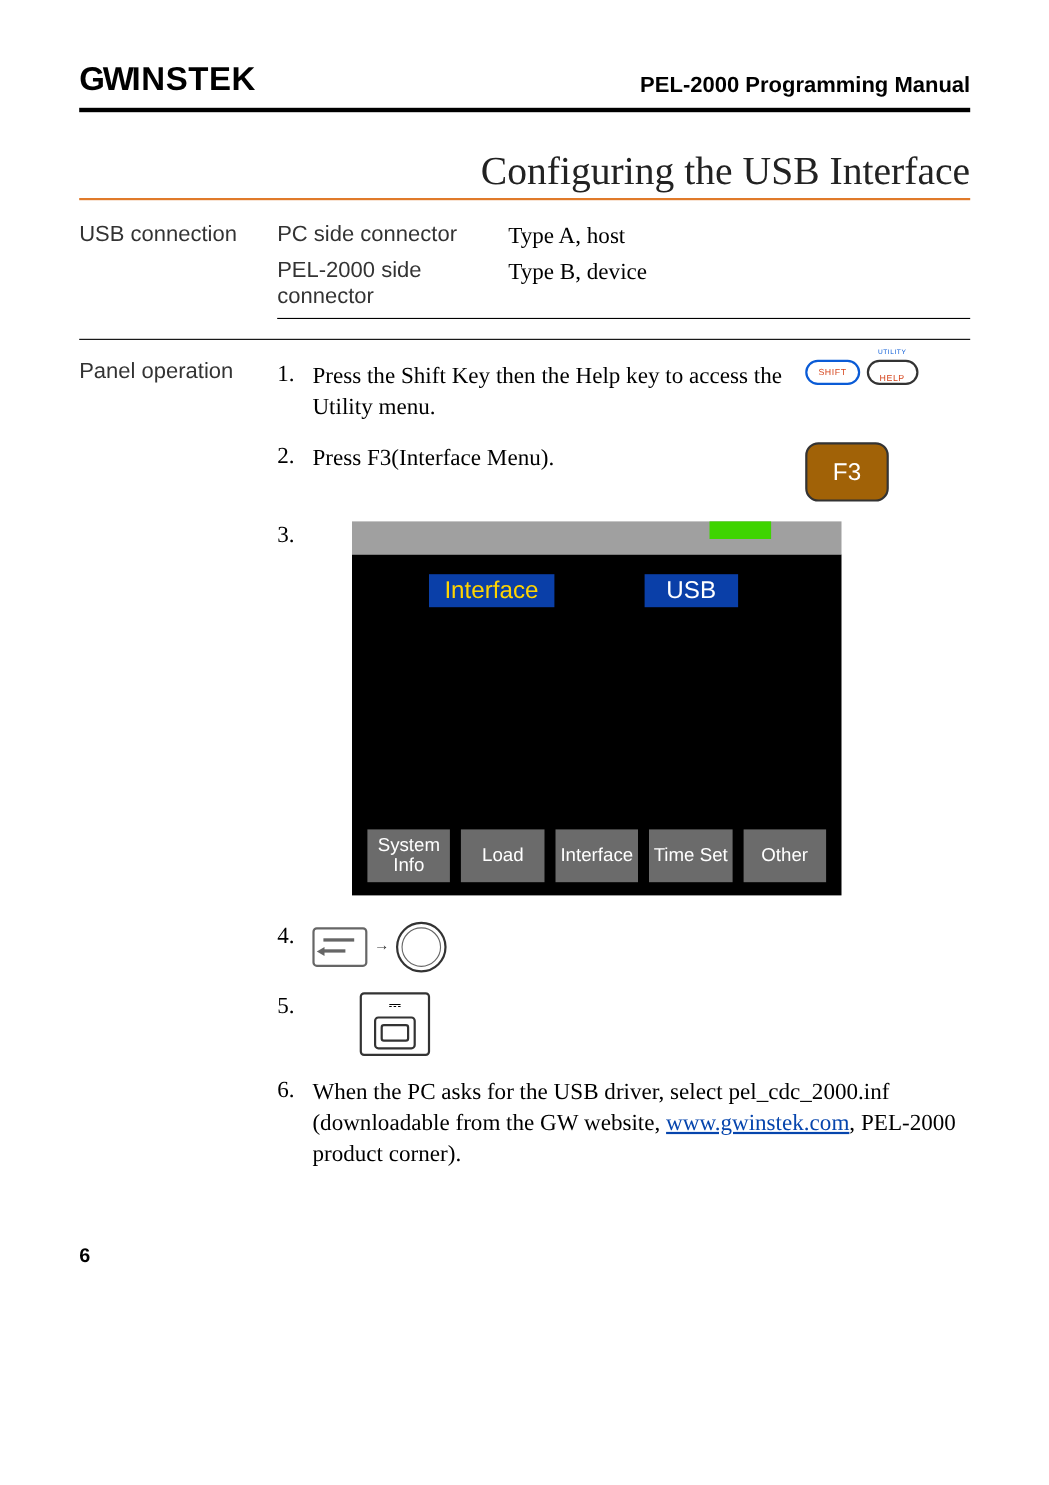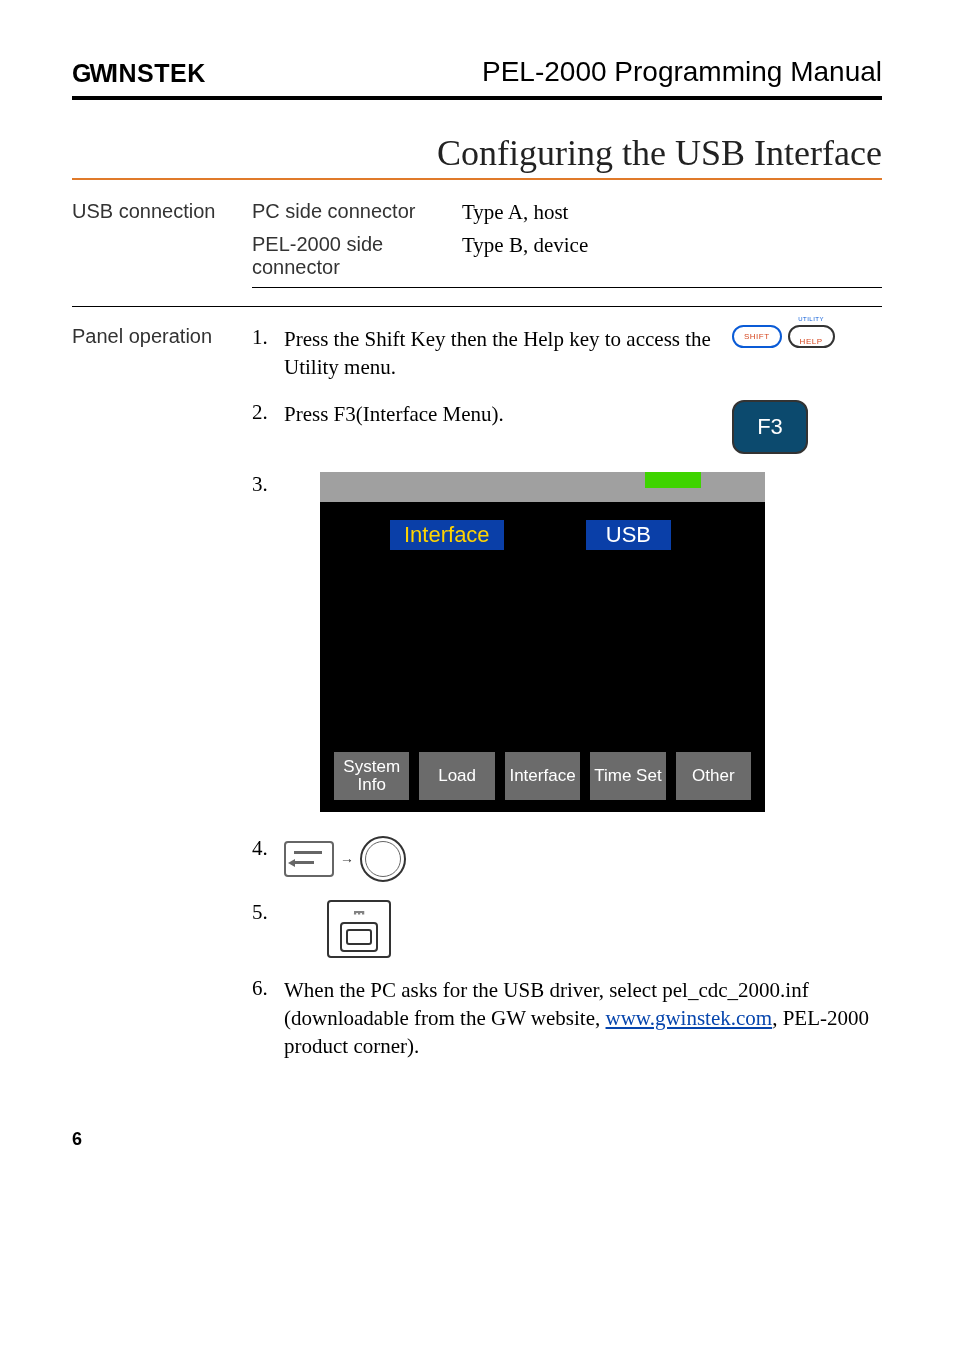--- a/index.html
+++ b/index.html
@@ -20,28 +20,28 @@
     display: flex;
     justify-content: space-between;
     align-items: flex-end;
     border-bottom: 4px solid #000;
     padding-bottom: 8px;
     margin-bottom: 32px;
   }
   .brand {
     font-family: Arial, Helvetica, sans-serif;
     font-weight: 900;
-    font-size: 25px;
+    font-size: 30px;
     letter-spacing: 0.5px;
   }
   .brand .g { letter-spacing: -2px; }
   .doc-title {
     font-family: Arial, Helvetica, sans-serif;
-    font-weight: normal;
-    font-size: 28px;
+    font-weight: bold;
+    font-size: 20px;
   }
   h1.section {
     font-family: Georgia, serif;
     font-weight: normal;
     font-size: 36px;
     margin: 0 0 4px 0;
     color: #222;
     text-align: right;
   }
   .orange-rule {
@@ -136,21 +136,21 @@
     width: 72px;
     height: 50px;
     border: 2px solid #333;
     border-radius: 12px;
     display: flex;
     align-items: center;
     justify-content: center;
     font-family: Arial, sans-serif;
     font-size: 22px;
     color: #fff;
-    background: #0c4a6e;
+    background: #a16207;
   }
   
   .screen-wrap {
     margin-left: 36px;
     width: 445px;
     border-radius: 25px;
   }
   .statusbar {
     height: 30px;
     background: #a0a0a0;

